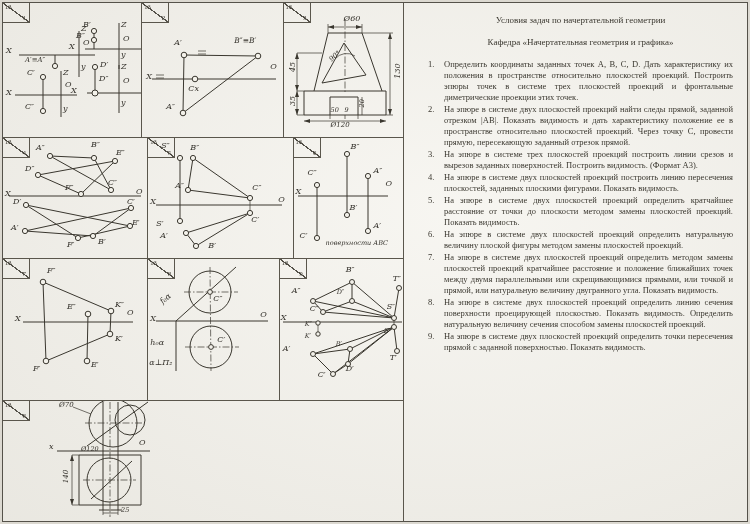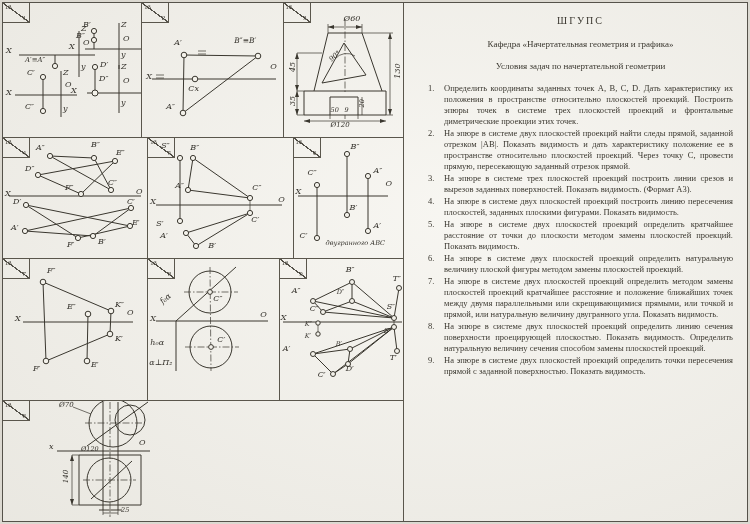--- a/index.html
+++ b/index.html
@@ -277,21 +277,21 @@
             <circle class="pt" cx="23" cy="100" r="2.6"></circle>
         </svg>
       <span class="lbl" style="left: 57px; top: 5px;">B″</span>
           <span class="lbl" style="left: 80px; top: 29px;">A″</span>
           <span class="lbl" style="left: 14px; top: 31px;">C″</span>
           <span class="lbl" style="left: 2px; top: 50px;">X</span>
           <span class="lbl" style="left: 92px; top: 42px;">O</span>
           <span class="lbl" style="left: 56px; top: 66px;">B′</span>
           <span class="lbl" style="left: 80px; top: 84px;">A′</span>
           <span class="lbl" style="left: 6px; top: 94px;">C′</span>
-          <span class="lbl" style="left: 32px; top: 102px; font-size: 6.5px;">двугранного АВС</span>
+          <span class="lbl" style="left: 32px; top: 102px; font-size: 6.5px;">поверхности АВС</span>
         </div>
     </div>
 
     <div class="prow" style="height:142px">
       <div class="panel" style="width:145px">
         <div class="corner">
           <span class="c13">13</span>
           <span class="cn">7</span>
         </div>
         <svg width="145" height="142">
@@ -434,35 +434,34 @@
           <span class="lbl" style="left: 136px; top: 38px;">O</span>
           <span class="lbl" style="left: 78px; top: 45px; font-size: 6.5px;">Ø120</span>
           <span class="lbl" style="left: 57px; top: 72px; transform: rotate(-90deg); font-size: 7px;">140</span>
           <span class="lbl" style="left: 118px; top: 106px; font-size: 6.5px;">25</span>
         </div>
     </div>
 
   </div>
 
   <div class="text-col">
-    <div class="tc-title">ШГУПС</div>
+    <div class="tc-sub">Условия задач по начертательной геометрии</div>
     <div class="tc-sub">Кафедра «Начертательная геометрия и графика»</div>
-    <div class="tc-sub">Условия задач по начертательной геометрии</div>
     <div class="tc-items">
       <div class="item">
           <span class="inum">1.</span>
           <span class="itext">Определить координаты заданных точек А, В, С, D. Дать характеристику их положения в пространстве относительно плоскостей проекций. Построить эпюры точек в системе трех плоскостей проекций и фронтальные диметрические проекции этих точек.</span>
         </div>
       <div class="item">
           <span class="inum">2.</span>
           <span class="itext">На эпюре в системе двух плоскостей проекций найти следы прямой, заданной отрезком |АВ|. Показать видимость и дать характеристику положение ее в пространстве относительно плоскостей проекций. Через точку С, провести прямую, пересекающую заданный отрезок прямой.</span>
         </div>
       <div class="item">
           <span class="inum">3.</span>
-          <span class="itext">На эпюре в системе трех плоскостей проекций построить линии срезов и вырезов заданных поверхностей. Показать видимость. (Формат А3).</span>
+          <span class="itext">На эпюре в системе трех плоскостей проекций построить линии срезов и вырезов заданных поверхностей. Построить видимость. (Формат А3).</span>
         </div>
       <div class="item">
           <span class="inum">4.</span>
           <span class="itext">На эпюре в системе двух плоскостей проекций построить линию пересечения плоскостей, заданных плоскими фигурами. Показать видимость.</span>
         </div>
       <div class="item">
           <span class="inum">5.</span>
           <span class="itext">На эпюре в системе двух плоскостей проекций определить кратчайшее расстояние от точки до плоскости методом замены плоскостей проекций. Показать видимость.</span>
         </div>
       <div class="item">

